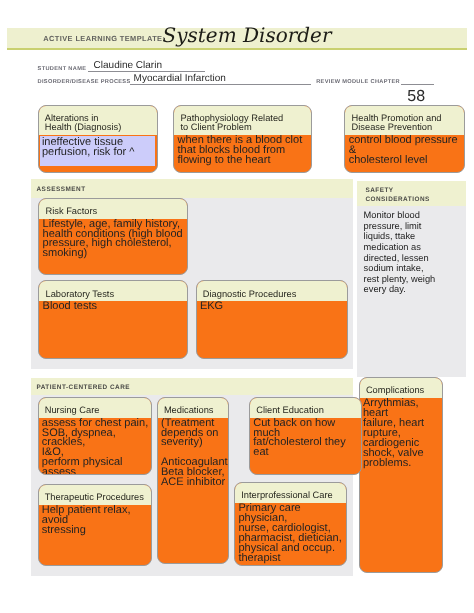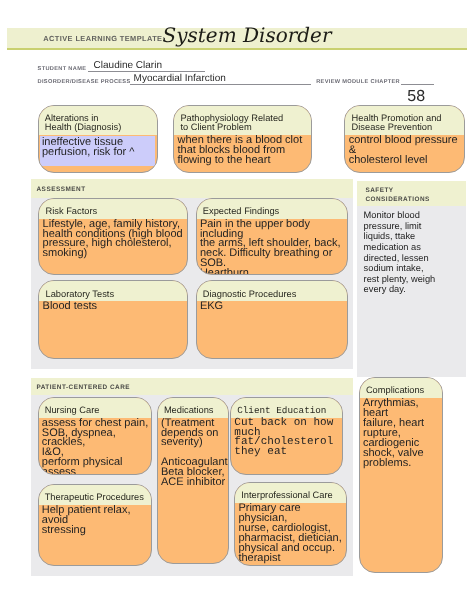--- a/index.html
+++ b/index.html
@@ -11,21 +11,21 @@
   .banner-rule{position:absolute;left:7px;top:47.5px;width:460px;height:2.2px;background:#c9d070;}
   .alt-label{position:absolute;left:43.3px;top:34.4px;font-size:7.4px;font-weight:bold;letter-spacing:.42px;color:#62625e;}
   .title{position:absolute;left:162.5px;top:22.7px;font-family:"DejaVu Serif",serif;font-style:italic;font-size:20px;line-height:24px;color:#1c1c16;}
 
   
   .flabel{position:absolute;font-size:5.65px;font-weight:bold;letter-spacing:.32px;color:#6a6a73;line-height:7px;}
   .fval{position:absolute;font-size:10px;color:#2b2b2b;line-height:12px;}
   .fline{position:absolute;height:0;border-bottom:.8px solid #8d8d93;}
 
   
-  .card{position:absolute;background:#fdba74;border:1px solid #9b9b9b;border-radius:16px;box-sizing:border-box;overflow:hidden;}
+  .card{position:absolute;background:#f97316;border:1px solid #9b9b9b;border-radius:8px;box-sizing:border-box;overflow:hidden;}
   .card>.hd{background:#eff1d0;font-size:9.3px;color:#282820;padding:8.2px 0 2.6px 6.2px;line-height:9.2px;white-space:pre-line;}
   .card>.bd{font-size:11px;color:#232323;padding:1px 0 0 3.3px;line-height:9.9px;white-space:pre-line;}
 
   
   .sec-band{position:absolute;background:#eff1d0;}
   .sec-body{position:absolute;background:#eaeaec;}
   .sec-label{position:absolute;font-size:6.4px;font-weight:bold;letter-spacing:.5px;color:#4b4b47;}
 
   
   .safety{position:absolute;}
@@ -85,27 +85,20 @@
   <div class="sec-label" style="left:36.5px;top:185.8px;">ASSESSMENT</div>
 
   <div class="card" style="left:38.3px;top:197.7px;width:150.2px;height:77.2px;">
     <div class="hd">Risk Factors</div>
     <div class="bd">Lifestyle, age, family history,
 health conditions (high blood
 pressure, high cholesterol,
 smoking)</div>
   </div>
 
-  <div class="card" style="left:195.6px;top:197.7px;width:152.2px;height:77.2px;">
-    <div class="hd">Expected Findings</div>
-    <div class="bd">Pain in the upper body including
-the arms, left shoulder, back,
-neck. Difficulty breathing or SOB.
-Heartburn</div>
-  </div>
 
   <div class="card" style="left:38.3px;top:280.4px;width:150.2px;height:79.1px;">
     <div class="hd">Laboratory Tests</div>
     <div class="bd">Blood tests</div>
   </div>
 
   <div class="card" style="left:195.6px;top:280.4px;width:152.2px;height:79.1px;">
     <div class="hd">Diagnostic Procedures</div>
     <div class="bd">EKG</div>
   </div>
@@ -153,21 +146,21 @@
     <div class="hd">Medications</div>
     <div class="bd">(Treatment
 depends on
 severity)
 
 Anticoagulant,
 Beta blocker,
 ACE inhibitor</div>
   </div>
 
-  <div class="card" style="left:230px;top:396.7px;width:113.3px;height:78px;font-family:Liberation Mono, monospace;">
+  <div class="card" style="left:249px;top:396.7px;width:113.3px;height:78px;">
     <div class="hd">Client Education</div>
     <div class="bd">Cut back on how much
 fat/cholesterol they eat</div>
   </div>
 
   <div class="card" style="left:234.1px;top:482.1px;width:113.3px;height:83.8px;">
     <div class="hd">Interprofessional Care</div>
     <div class="bd">Primary care physician,
 nurse, cardiologist,
 pharmacist, dietician,

